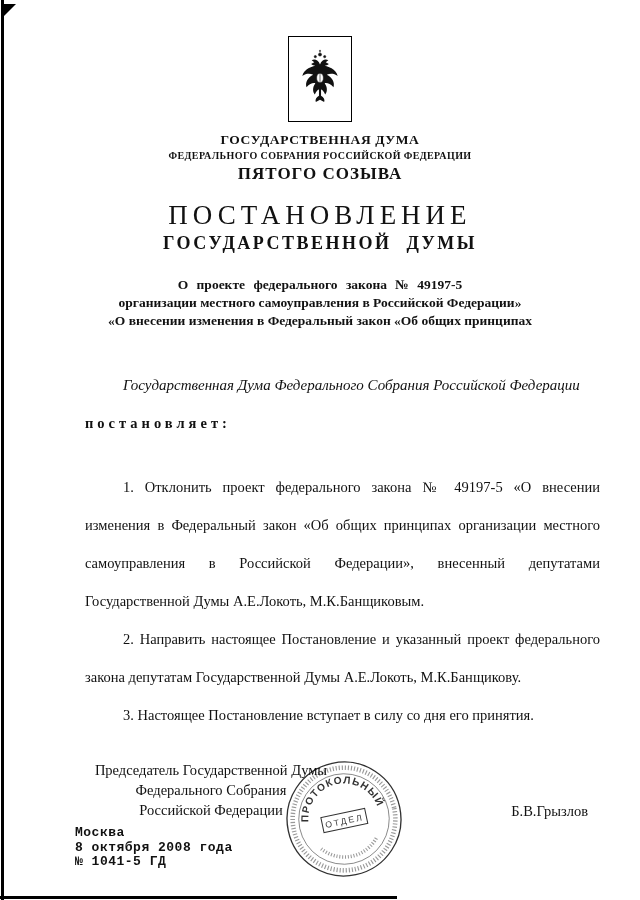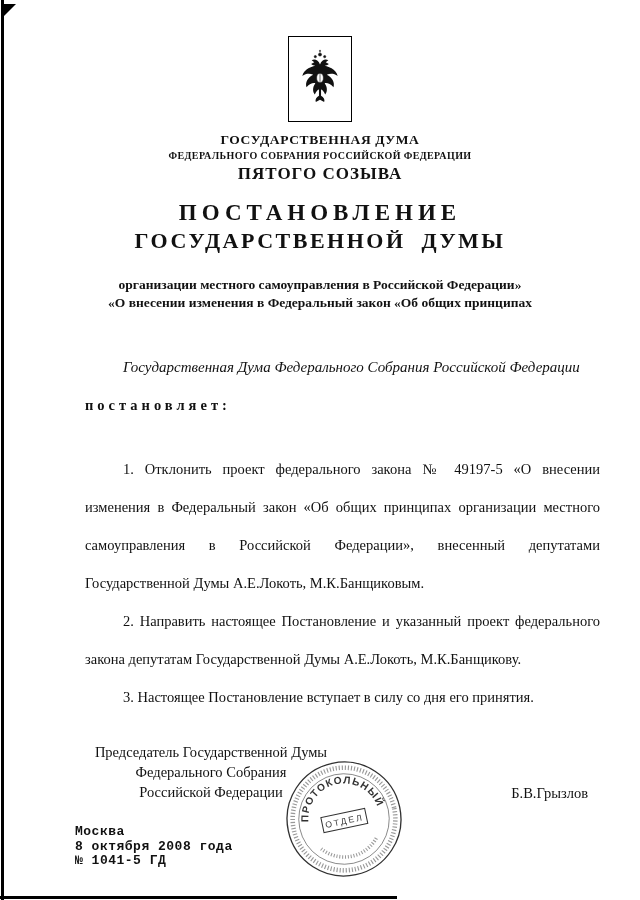--- a/index.html
+++ b/index.html
@@ -15,37 +15,37 @@
     clip-path:polygon(0 0,100% 0,0 100%);}
   
   .doc-header{text-align:center;}
   .emblem-box{
     margin:36px auto 10px auto;width:62px;height:84px;border:1.6px solid #000;
     display:flex;align-items:center;justify-content:center;
   }
   .org1{font-size:13.5px;font-weight:700;letter-spacing:.6px;}
   .org2{font-size:10px;font-weight:700;letter-spacing:.4px;margin-top:2px;}
   .org3{font-size:17px;font-weight:700;letter-spacing:1px;margin-top:3px;}
-  .doc-type{margin:16px 0 2px 0;font-size:23px;font-weight:700;letter-spacing:5px;}
-  .doc-org{margin:2px 0 7px 0;font-size:22px;font-weight:700;letter-spacing:2.5px;word-spacing:8px;}
+  .doc-type{margin:16px 0 2px 0;font-size:27px;font-weight:400;letter-spacing:5px;}
+  .doc-org{margin:2px 0 7px 0;font-size:18px;font-weight:700;letter-spacing:2.5px;word-spacing:8px;}
   .subject{margin-top:22px;font-size:13.5px;font-weight:700;line-height:18px;}
   .subject .s1{word-spacing:5px;}
   
   .doc-body{padding:0 40px 0 85px;}
   .intro{margin:36px 0 0 0;font-size:15px;line-height:38px;text-indent:38px;font-style:italic;}
   .resolves{margin:0;font-size:14.5px;font-weight:700;letter-spacing:4px;line-height:38px;}
   .para{margin:0;font-size:14.5px;line-height:38px;text-indent:38px;text-align:justify;}
   .para.first{margin-top:26px;}
   
   .sign-row{display:flex;align-items:flex-end;margin-top:26px;}
   .sign-title{width:252px;text-align:center;font-size:14.5px;line-height:20px;}
   .sign-name{margin-left:auto;padding-right:12px;font-size:14.5px;}
   
   .footer-meta{
-    margin-top:23px;font-family:"Liberation Mono","DejaVu Sans Mono",monospace;
+    margin-top:6px;font-family:"Liberation Mono","DejaVu Sans Mono",monospace;
     font-size:13px;font-weight:700;line-height:14.5px;letter-spacing:.5px;margin-left:-10px;
   }
   
   .stamp{position:absolute;left:283px;top:758px;width:122px;height:122px;opacity:.9;mix-blend-mode:multiply;}
 </style>
 </head>
 <body>
 
 <div class="page">
 
@@ -66,20 +66,21 @@
           <path d="M50 49 v14" stroke-width="1.2" fill="none"></path>
         </g>
       </svg>
     </div>
     <div class="org1">ГОСУДАРСТВЕННАЯ ДУМА</div>
     <div class="org2">ФЕДЕРАЛЬНОГО СОБРАНИЯ РОССИЙСКОЙ ФЕДЕРАЦИИ</div>
     <div class="org3">ПЯТОГО СОЗЫВА</div>
     <h1 class="doc-type">ПОСТАНОВЛЕНИЕ</h1>
     <h2 class="doc-org">ГОСУДАРСТВЕННОЙ ДУМЫ</h2>
     <div class="subject">
+      <div class="s1">О проекте федерального закона № 49197-5</div>
       <div>организации местного самоуправления в Российской Федерации»</div>
       <div>«О внесении изменения в Федеральный закон «Об общих принципах</div>
     </div>
   </header>
 
   <main class="doc-body">
     <p class="intro">Государственная Дума Федерального Собрания Российской Федерации</p>
     <p class="resolves">постановляет:</p>
     <p class="para first">1. Отклонить проект федерального закона № 49197-5 «О внесении изменения в Федеральный закон «Об общих принципах организации местного самоуправления в Российской Федерации», внесенный депутатами Государственной Думы А.Е.Локоть, М.К.Банщиковым.</p>
     <p class="para">2. Направить настоящее Постановление и указанный проект федерального закона депутатам Государственной Думы А.Е.Локоть, М.К.Банщикову.</p>

